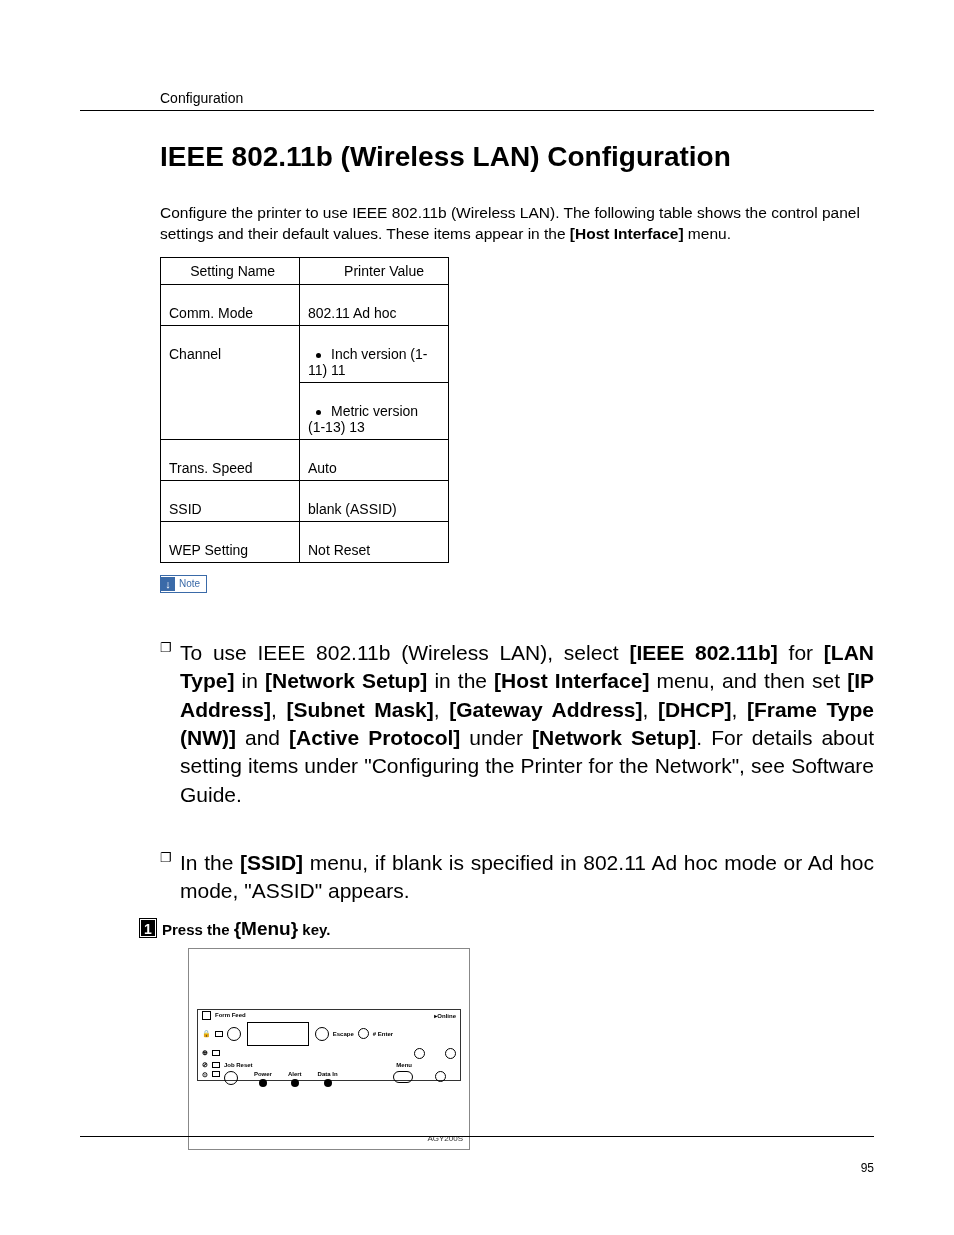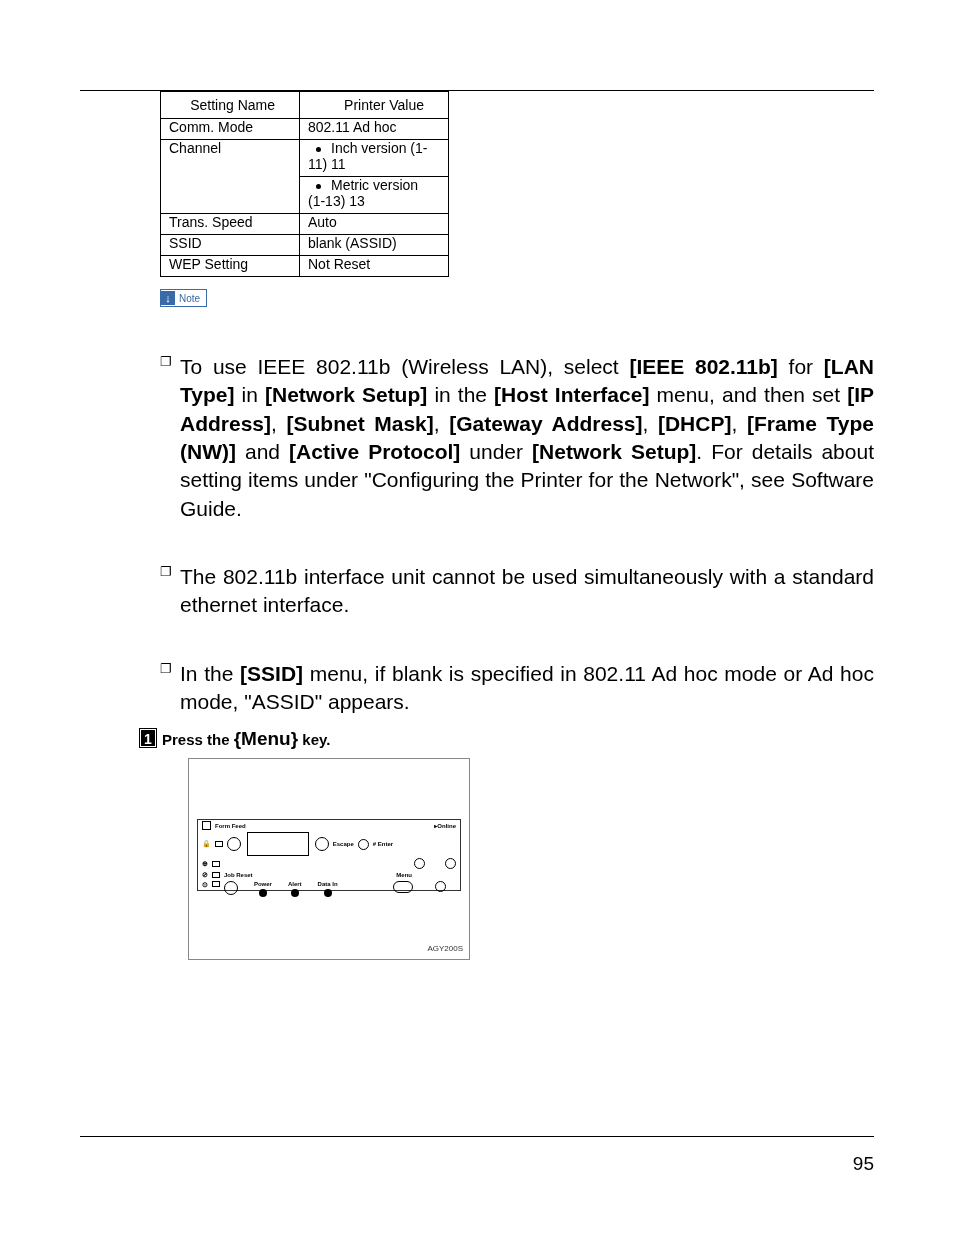--- a/index.html
+++ b/index.html
@@ -42,21 +42,21 @@
   }
   .table {
     border-collapse: collapse;
     margin: 0 0 10px 0;
   }
   .table th, .table td {
     border: 1px solid #000;
     font-size: 14px;
     text-align: left;
     vertical-align: top;
-    padding: 0 10px 4px 8px;
+    padding: 20px 10px 4px 8px;
   }
   .table th {
     font-weight: normal;
     text-align: right;
     padding: 5px 24px;
   }
   .table td.col0 { width: 120px; }
   .table td.col1 { width: 130px; }
   .bullet-cell {
     padding-left: 6px;
@@ -184,39 +184,44 @@
   }
   .after-figure {
     font-size: 15.5px;
     margin-left: 28px;
     margin-top: 6px;
   }
   .page-number {
     position: absolute;
     right: 80px;
     bottom: 60px;
-    font-size: 19px;
+    font-size: 12px;
   }
   .hr-bottom {
     position: absolute;
     left: 80px;
     right: 80px;
     bottom: 90px;
     border: 0;
     border-top: 1px solid #000;
   }
 </style>
 </head>
 <body>
 
 <div class="page">
+  <div class="header-label">Configuration</div>
   <hr class="hr-top">
 
+  <div class="main-title">IEEE 802.11b (Wireless LAN) Configuration</div>
 
   <div class="content">
+    <p class="intro">
+      <span>Configure the printer to use IEEE 802.11b (Wireless LAN). The following table shows the control panel settings and their default values. These items appear in the </span><span class="bold">[Host Interface]</span><span> menu.</span>
+    </p>
 
     <table class="table">
       <tbody>
           <tr>
         <th>Setting Name</th>
         <th>Printer Value</th>
       </tr>
       <tr>
         <td class="col0">Comm. Mode</td>
         <td class="col1">802.11 Ad hoc</td>
@@ -247,21 +252,20 @@
     </tbody>
       </table>
 
     <div class="note-tag">
       <span class="sq">↓</span>
       <span>Note</span>
     </div>
 
     <ul class="note-list">
       <li id="note1"><span>To use IEEE 802.11b (Wireless LAN), select </span><span class="bold">[IEEE 802.11b]</span><span> for </span><span class="bold">[LAN Type]</span><span> in </span><span class="bold">[Network Setup]</span><span> in the </span><span class="bold">[Host Interface]</span><span> menu, and then set </span><span class="bold">[IP Address]</span><span>, </span><span class="bold">[Subnet Mask]</span><span>, </span><span class="bold">[Gateway Address]</span><span>, </span><span class="bold">[DHCP]</span><span>, </span><span class="bold">[Frame Type (NW)]</span><span> and </span><span class="bold">[Active Protocol]</span><span> under </span><span class="bold">[Network Setup]</span><span>. For details about setting items under "Configuring the Printer for the Network", see Software Guide.</span></li>
-      <li>The 802.11b interface unit cannot be used simultaneously with a standard ethernet interface.</li>
       <li id="note3"><span>In the </span><span class="bold">[SSID]</span><span> menu, if blank is specified in 802.11 Ad hoc mode or Ad hoc mode, "ASSID" appears.</span></li>
     </ul>
 
     <div class="step">
       <span class="step-num-outer">
         <span class="step-num-fg">1</span>
       </span>
       <span class="step-text">
         <span>Press the </span><span class="menu-key">{Menu}</span><span> key.</span>
       </span>

